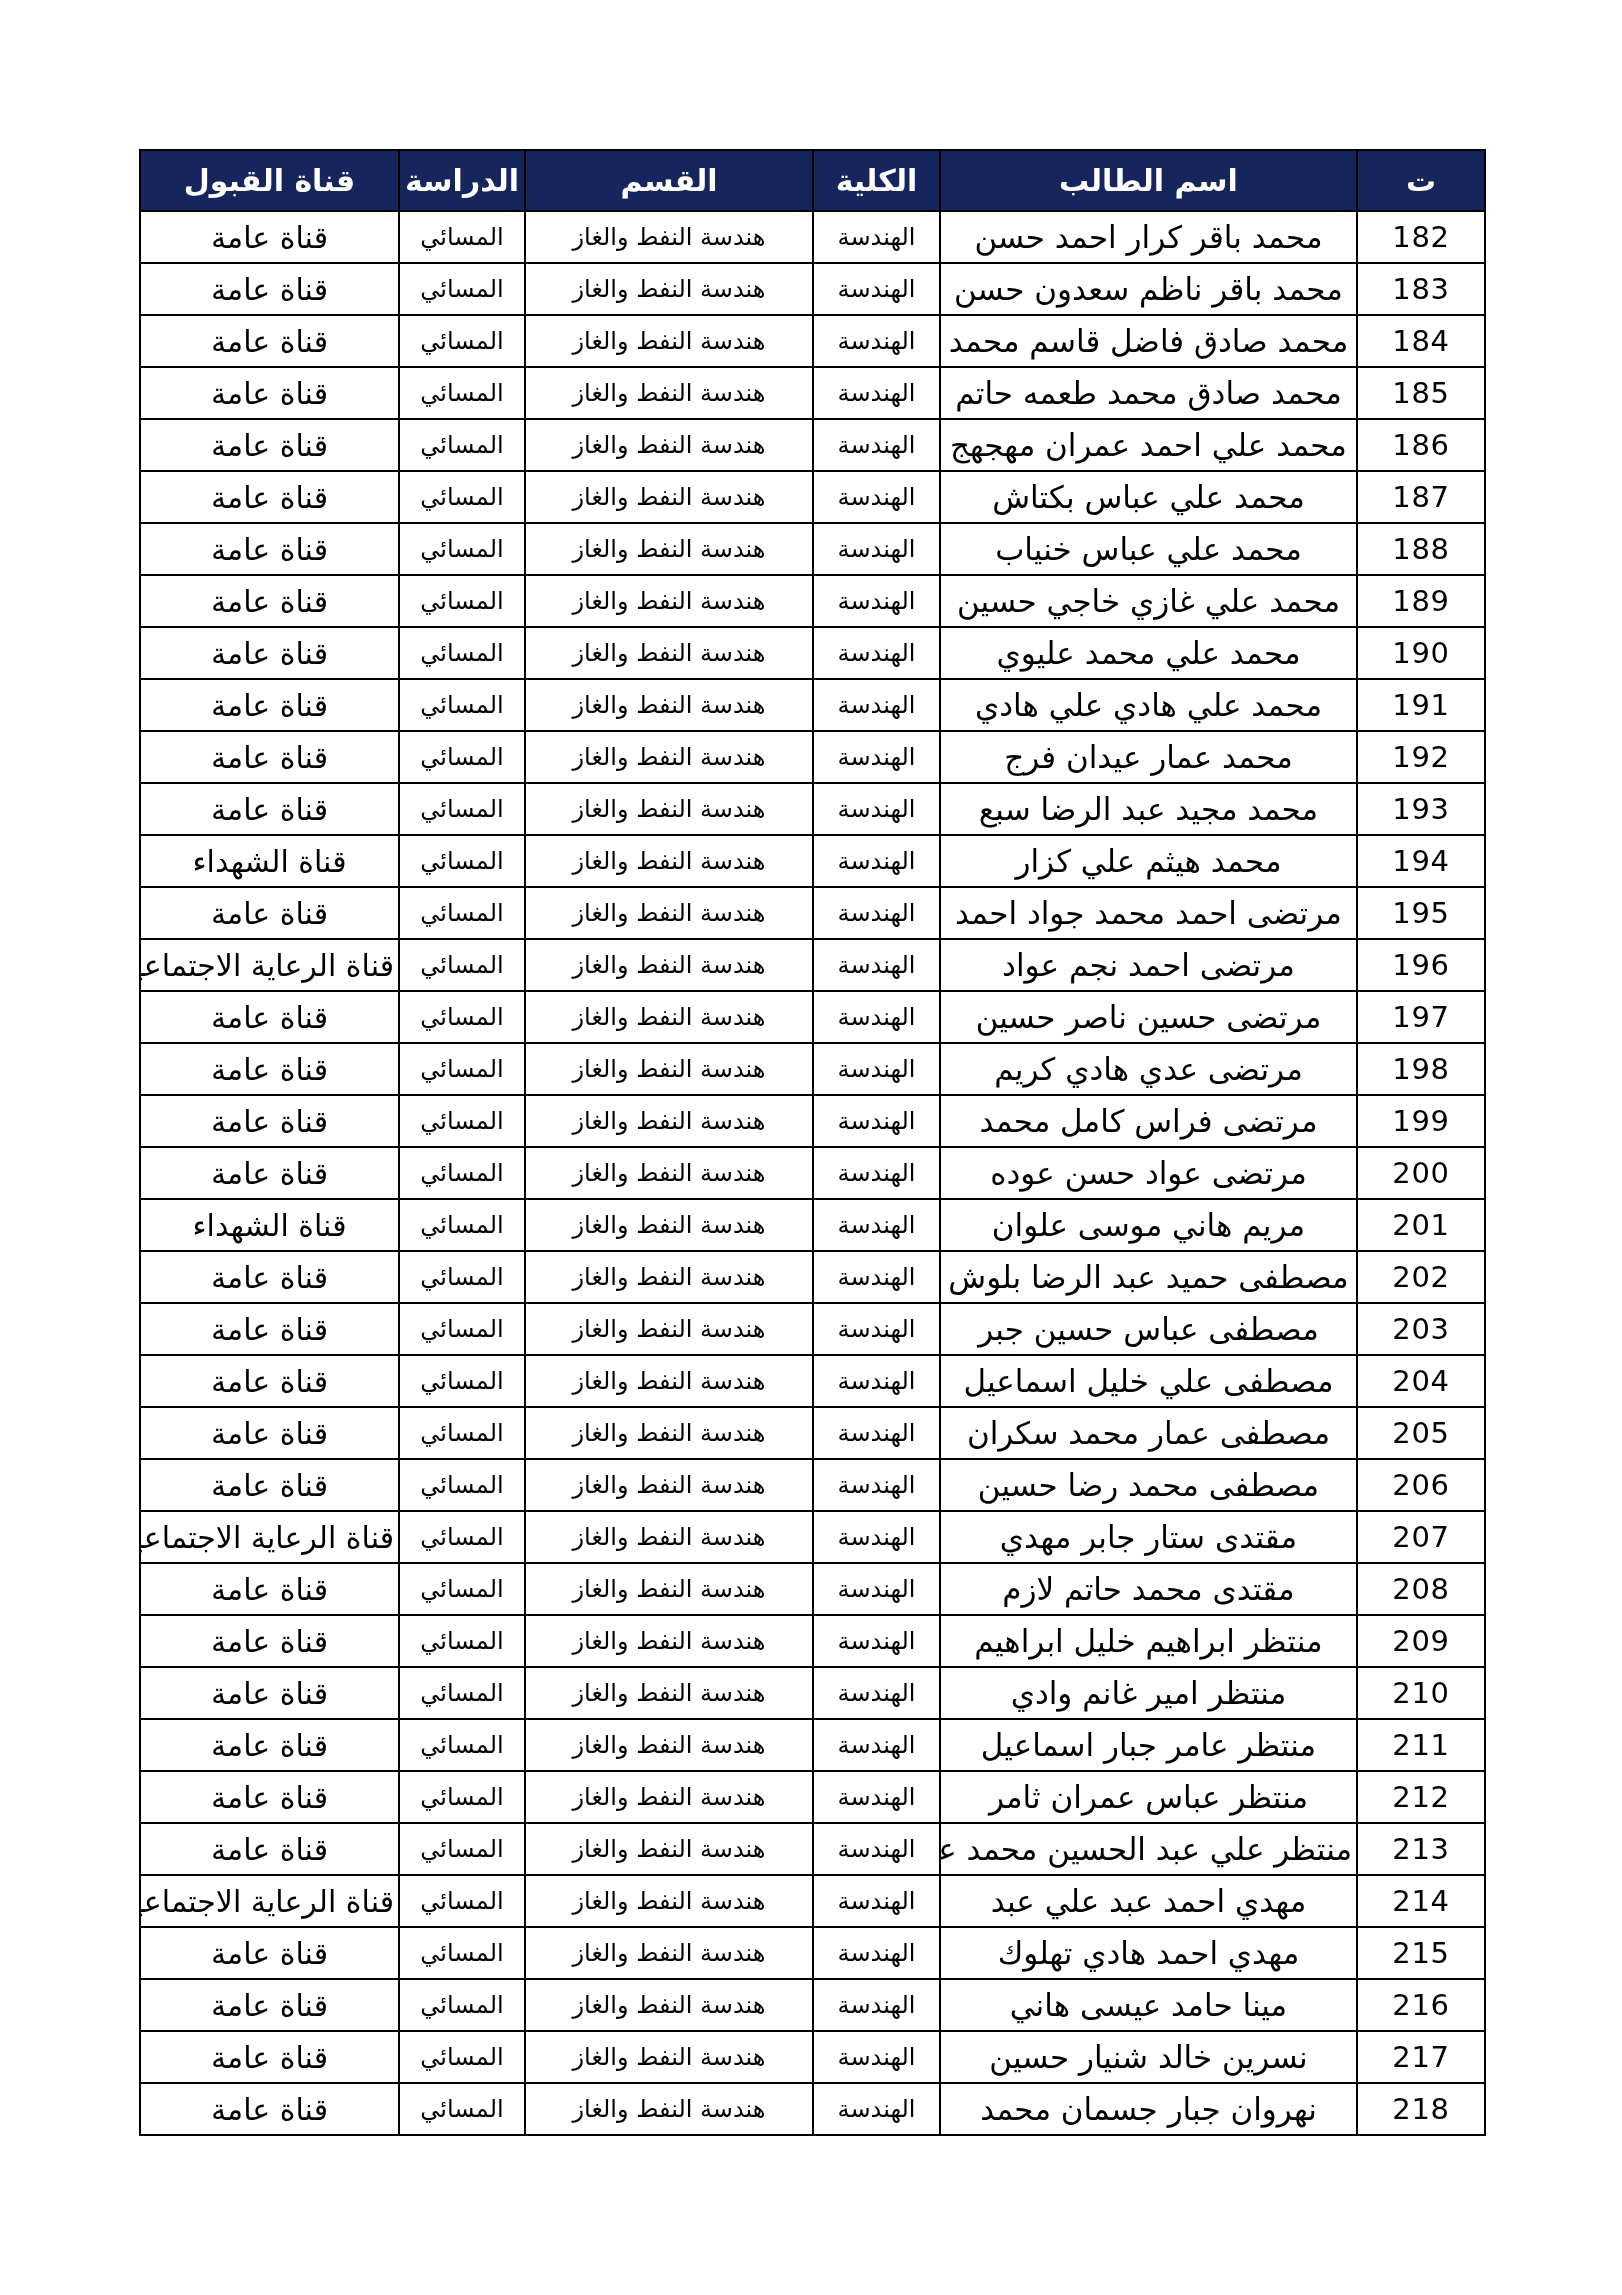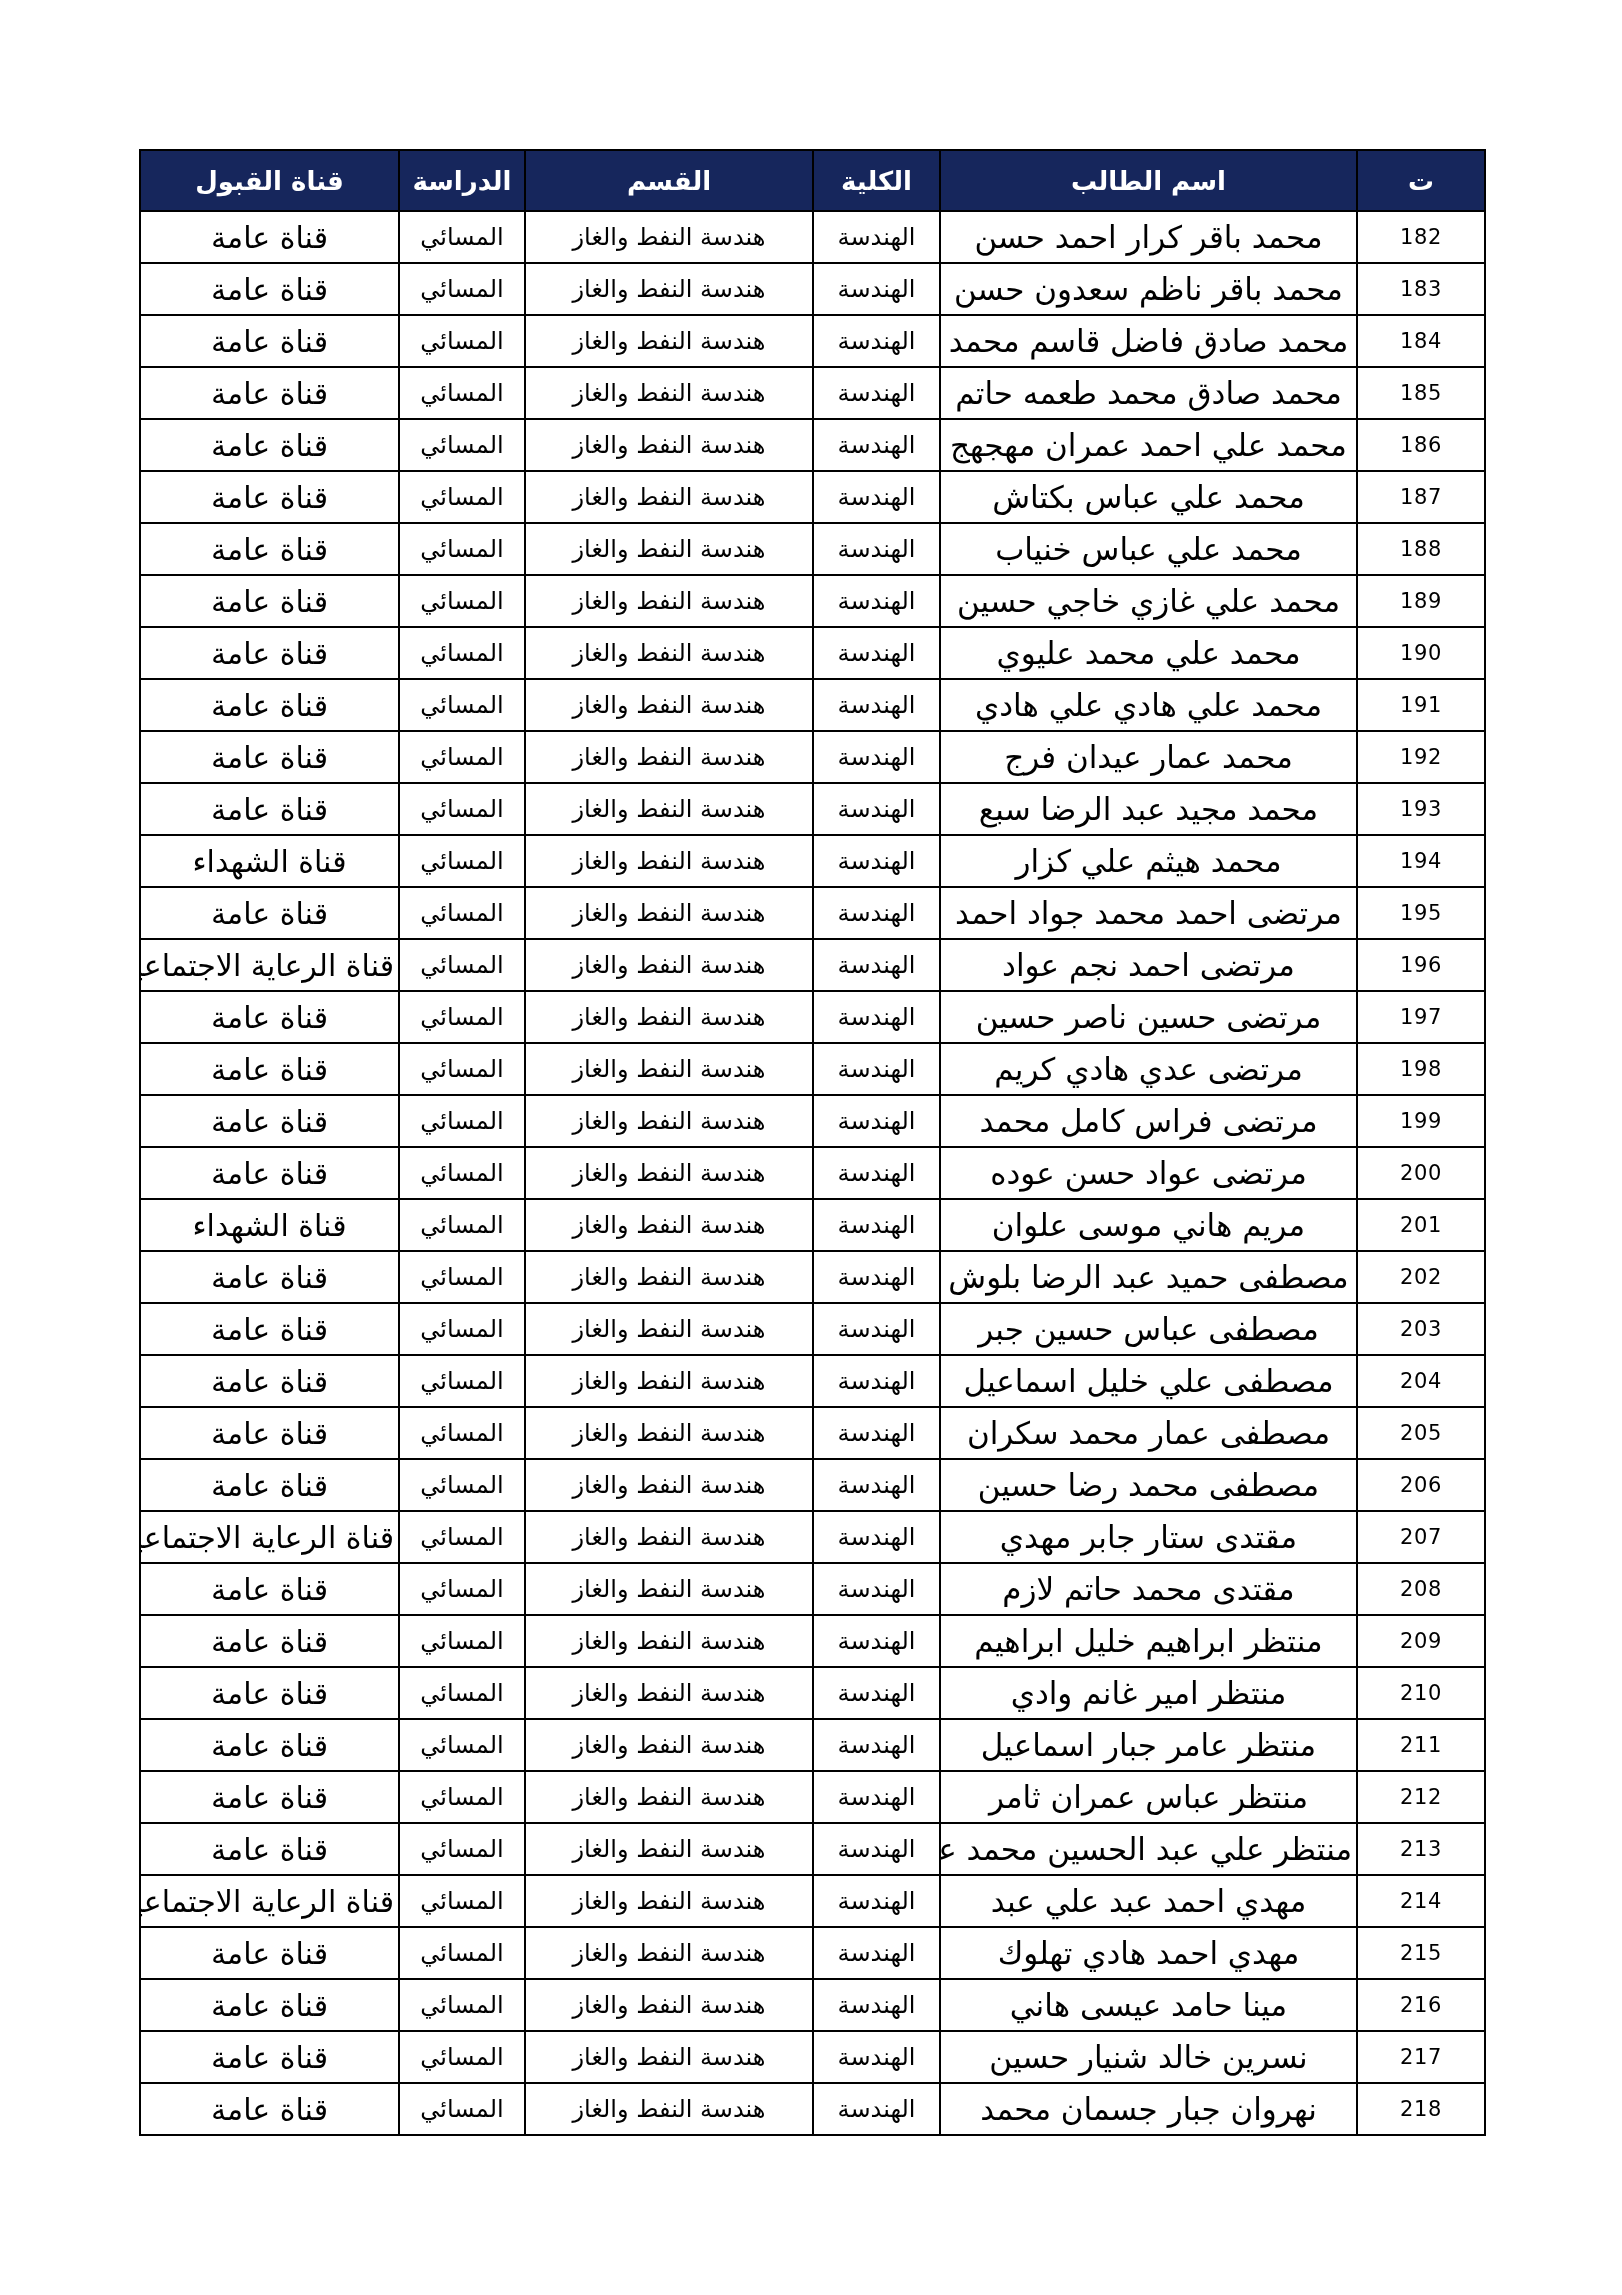--- a/index.html
+++ b/index.html
@@ -44,32 +44,32 @@
     padding:0 3.9px;
     overflow:hidden;
     white-space:nowrap;
   }
   .students-table thead tr{
     height:61px;
   }
   .students-table thead th{
     background:var(--header-bg);
     color:var(--header-text);
-    font-size:26px;
+    font-size:30px;
     font-weight:bold;
   }
   .students-table tbody tr{
     height:52px;
     background:var(--row-bg);
   }
   .students-table tbody td{
     font-size:24px;
   }
   .students-table td.serial{
-    font-size:21px;
+    font-size:29px;
     letter-spacing:0.7px;
   }
   .students-table td.name{
     font-size:31px;
   }
   .students-table td.channel{
     font-size:30px;
   }
 </style>
 </head>

